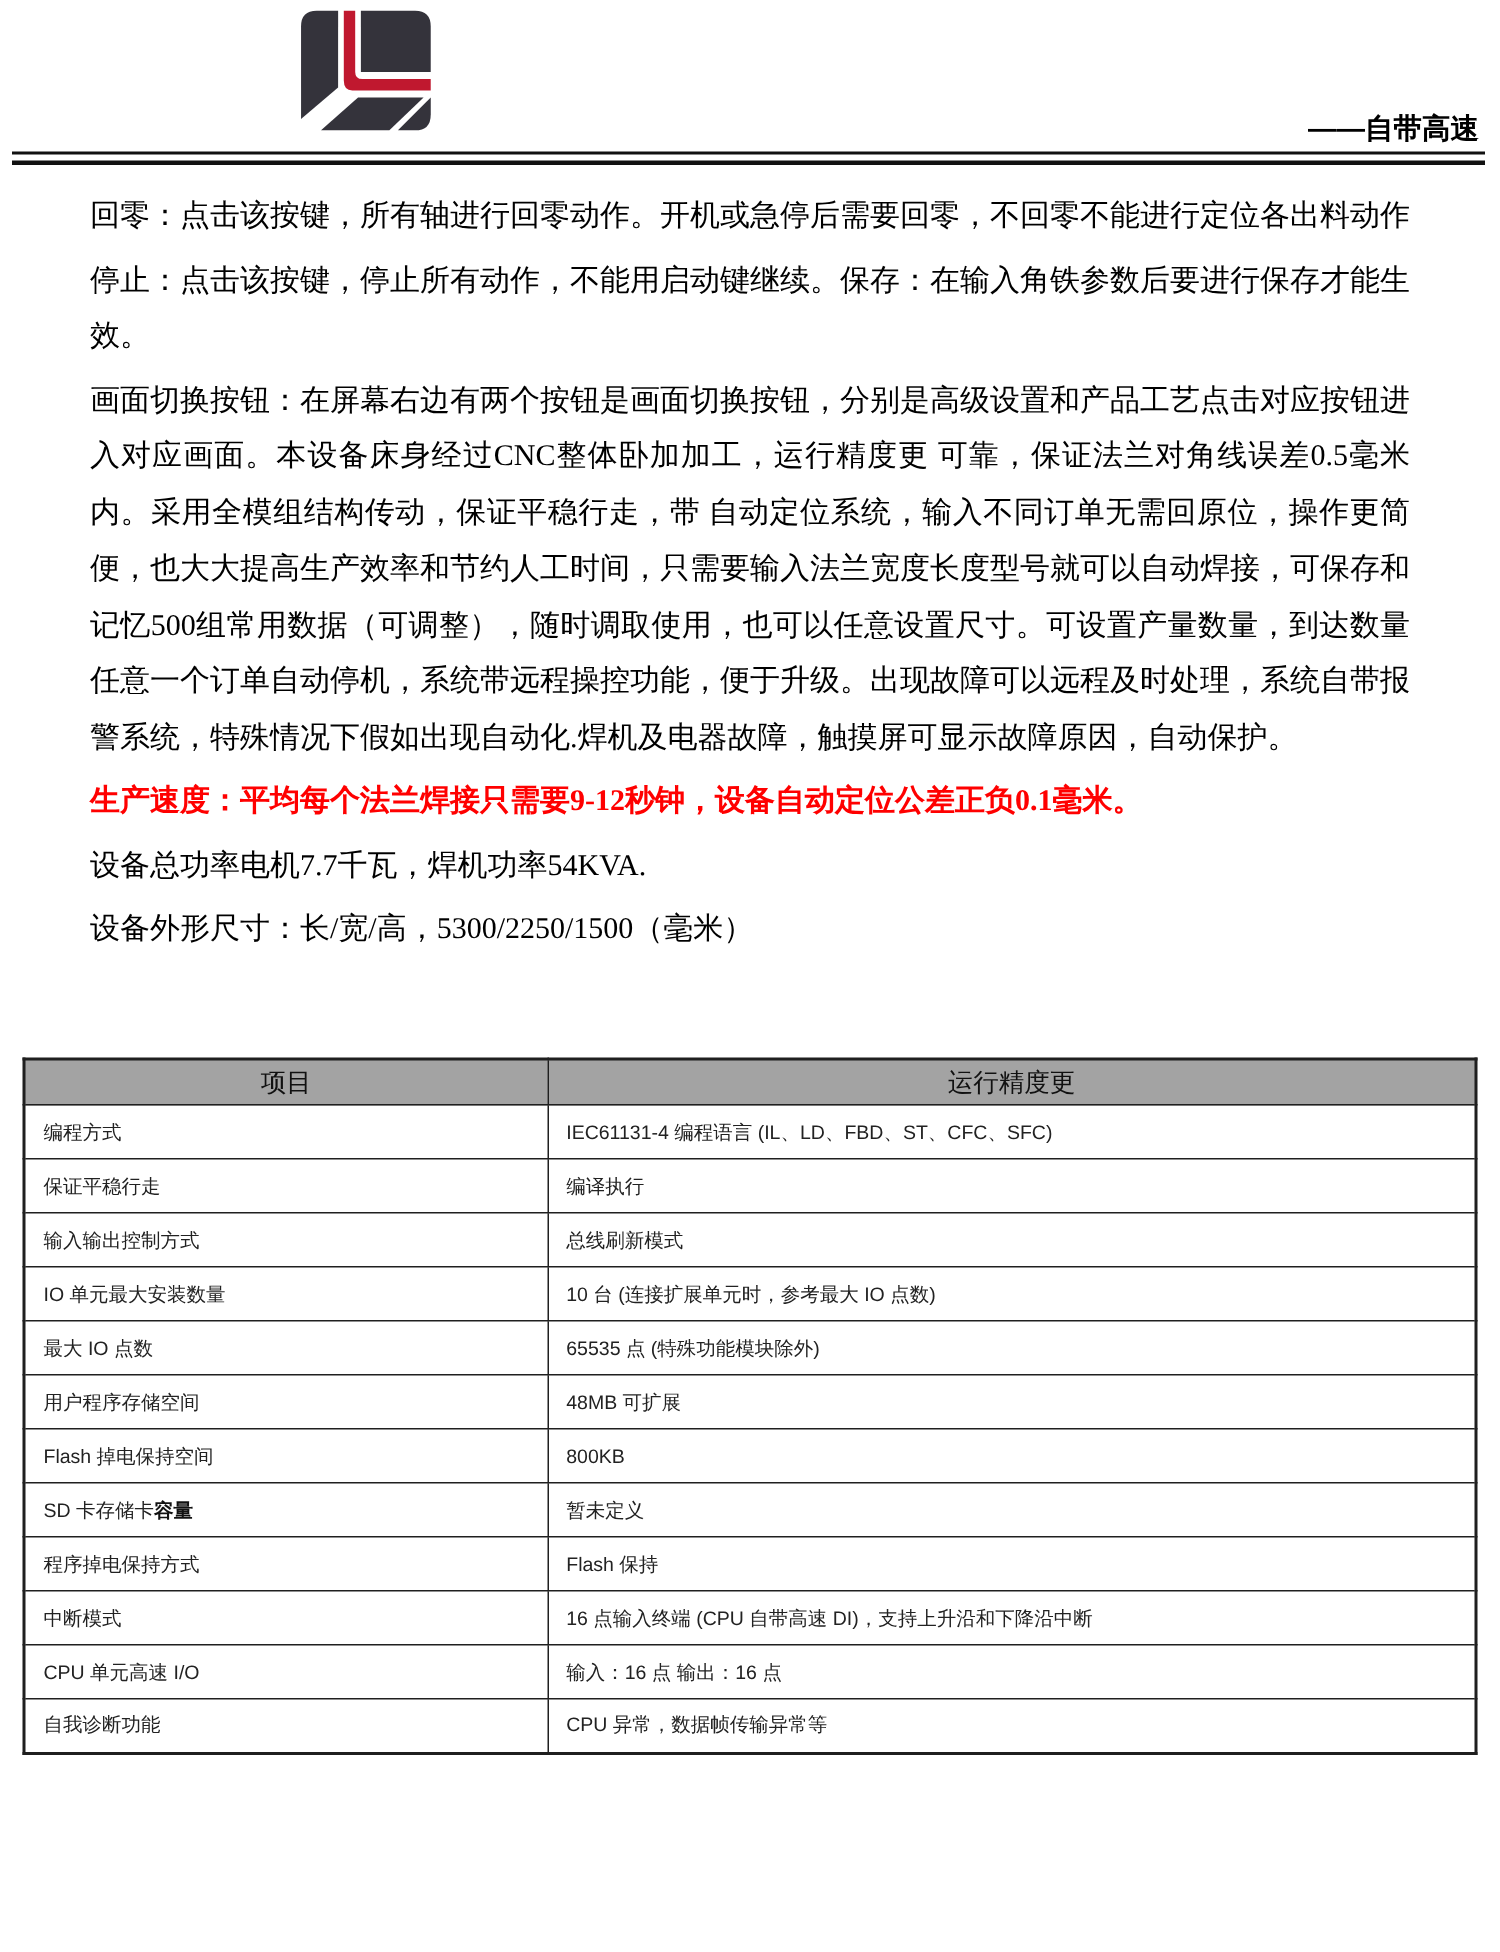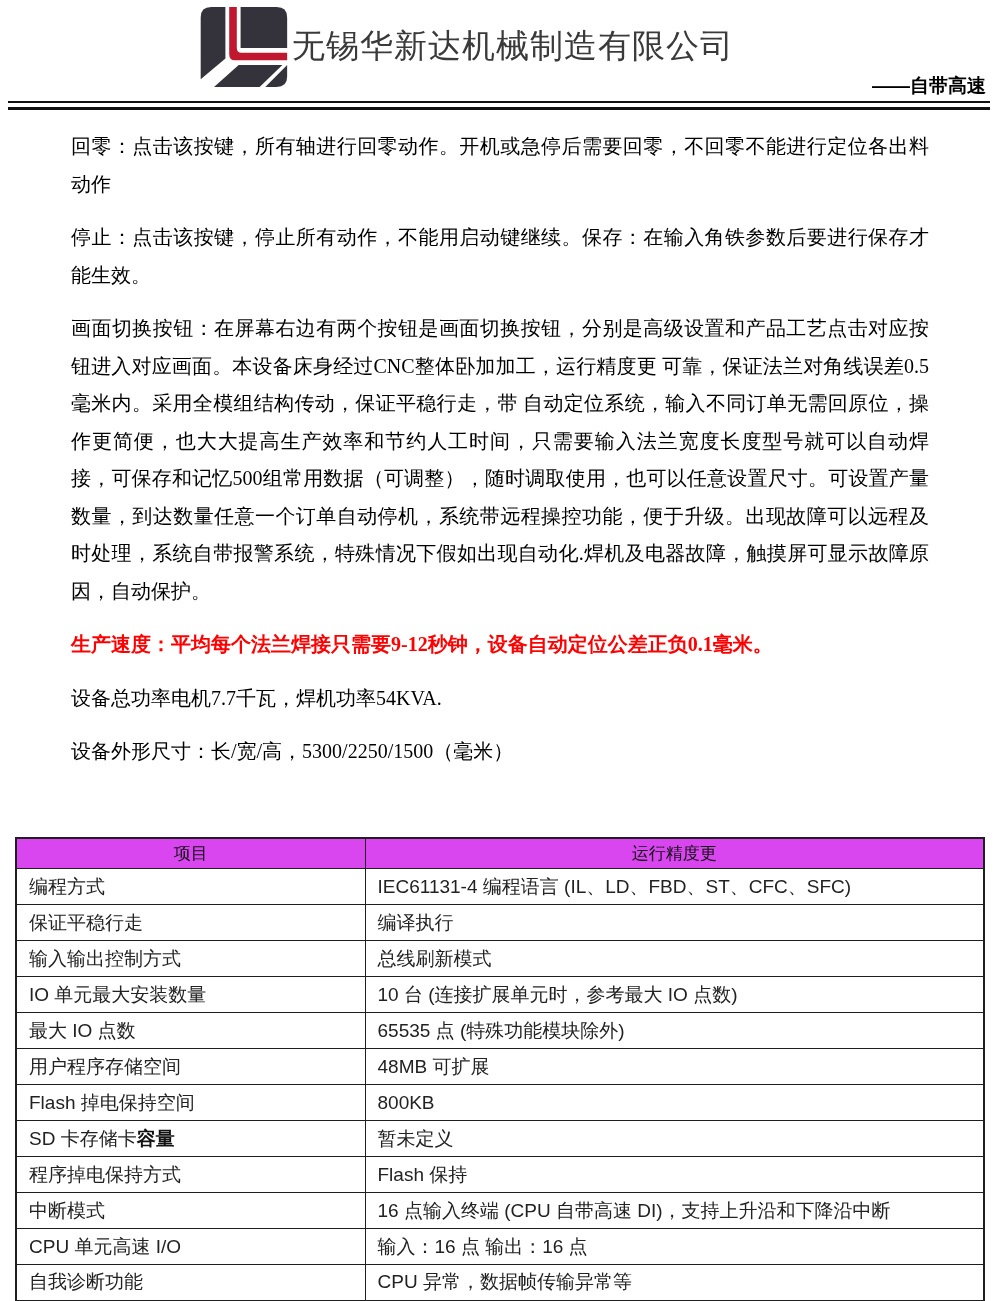--- a/index.html
+++ b/index.html
@@ -36,46 +36,46 @@
 
   
   .content {
     margin: 14px 55px 0 55px;
     font-family: "Liberation Serif", "DejaVu Serif", serif;
     font-size: 20px;
     line-height: 37.5px;
     color: #000;
     text-align: justify;
   }
-  .content p { margin: 16px; }
+  .content p { margin: 5px; }
   .p-highlight { color: #ff0000; font-weight: 700; }
 
   
   table.spec {
     width: 970px;
     margin: 66px 0 0 15px;
     border-collapse: collapse;
     border: 2px solid #1f1f1f;
     font-family: "Liberation Sans", "DejaVu Sans", sans-serif;
     table-layout: fixed;
   }
   table.spec th {
-    background: #d946ef;
+    background: #a3a3a3;
     border: 1px solid #1f1f1f;
     height: 31px;
     font-size: 17px;
     font-weight: 400;
     color: #111;
     text-align: center;
     padding: 0;
   }
   table.spec td {
     border: 1px solid #1f1f1f;
     height: 36px;
-    font-size: 19px;
+    font-size: 13px;
     color: #222;
     padding: 0 6px 0 12px;
     vertical-align: middle;
     overflow: hidden;
     white-space: nowrap;
   }
   table.spec col.c-item { width: 349px; }
   .bd { font-weight: 700; color: #111; }
 </style>
 </head>
@@ -87,21 +87,20 @@
     <path d="M6 80 L6 15 Q6 4 17 4 L32 4 L32 58 Z" fill="#34333b"></path>
 
     <path d="M36 4 L44 4 L44 47 Q44 52 49 52 L97 52 L97 60 L42 60 Q36 60 36 53 Z" fill="#c0182f"></path>
 
     <path d="M48 4 L86 4 Q97 4 97 15 L97 47 L48 47 Z" fill="#34333b"></path>
 
     <path d="M46 65 L92 65 L68 88 L20 88 Z" fill="#34333b"></path>
 
     <path d="M97 65 L97 77 Q97 88 86 88 L74 88 Z" fill="#34333b"></path>
   </svg>
-  <div class="company-name">无锡华新达机械制造有限公司</div>
   <div class="tagline">——自带高速</div>
   <div class="header-rule"></div>
 </div>
 
 <div class="content">
   <p>回零：点击该按键，所有轴进行回零动作。开机或急停后需要回零，不回零不能进行定位各出料动作</p>
   <p>停止：点击该按键，停止所有动作，不能用启动键继续。保存：在输入角铁参数后要进行保存才能生效。</p>
   <p>画面切换按钮：在屏幕右边有两个按钮是画面切换按钮，分别是高级设置和产品工艺点击对应按钮进入对应画面。本设备床身经过CNC整体卧加加工，运行精度更 可靠，保证法兰对角线误差0.5毫米内。采用全模组结构传动，保证平稳行走，带 自动定位系统，输入不同订单无需回原位，操作更简便，也大大提高生产效率和节约人工时间，只需要输入法兰宽度长度型号就可以自动焊接，可保存和记忆500组常用数据（可调整），随时调取使用，也可以任意设置尺寸。可设置产量数量，到达数量任意一个订单自动停机，系统带远程操控功能，便于升级。出现故障可以远程及时处理，系统自带报警系统，特殊情况下假如出现自动化.焊机及电器故障，触摸屏可显示故障原因，自动保护。</p>
   <p class="p-highlight">生产速度：平均每个法兰焊接只需要9-12秒钟，设备自动定位公差正负0.1毫米。</p>
   <p>设备总功率电机7.7千瓦，焊机功率54KVA.</p>

